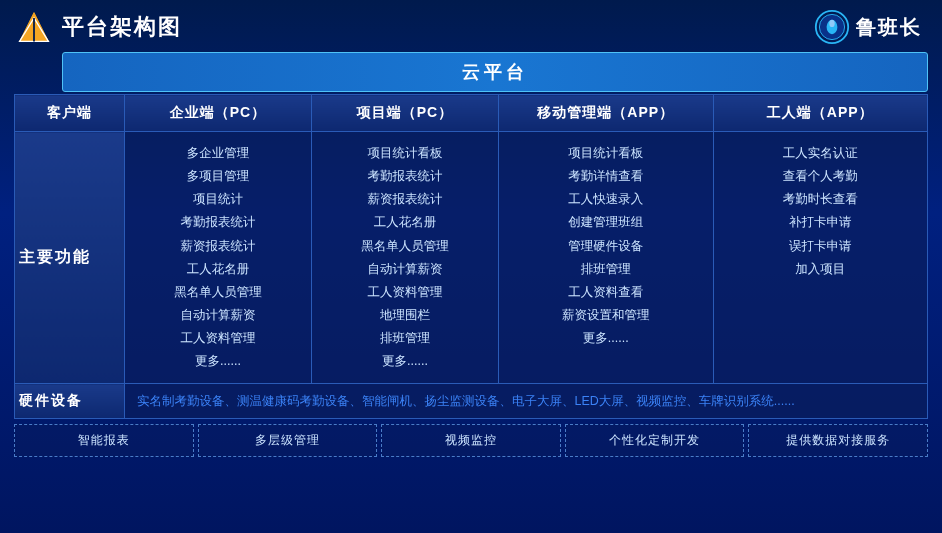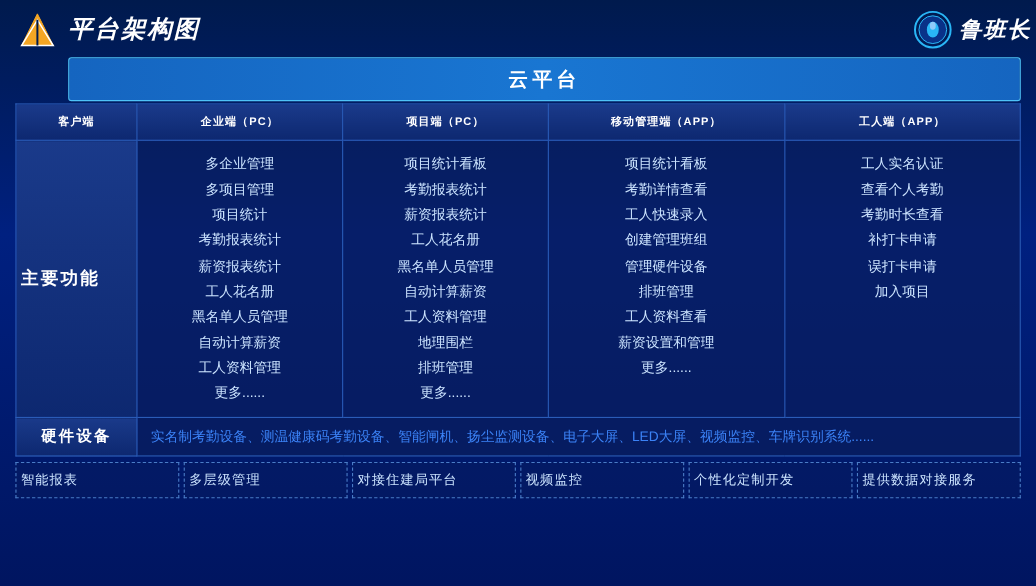--- a/index.html
+++ b/index.html
@@ -10,23 +10,22 @@
       font-family: 'Microsoft YaHei', 'SimHei', sans-serif;
       overflow: hidden;
       position: relative;
     }
 
     
     .header {
       display: flex;
       align-items: center;
       justify-content: space-between;
-      padding: 10px 4px 8px 16px;
+      padding: 10px 20px 8px 16px;
       height: 52px;
-      font-style: italic;
     }
     .header-left {
       display: flex;
       align-items: center;
       gap: 10px;
     }
     .logo-triangle {
       width: 36px;
       height: 36px;
     }
@@ -76,21 +75,21 @@
     .arch-table {
       width: 100%;
       border-collapse: collapse;
       border: 1px solid #2a5bb7;
     }
 
     
     .arch-table thead tr th {
       background: linear-gradient(180deg, #1a3a8a 0%, #0d2870 100%);
       color: #ffffff;
-      font-size: 10px;
+      font-size: 14px;
       font-weight: bold;
       text-align: center;
       padding: 9px 4px;
       border: 1px solid #2a5bb7;
       letter-spacing: 1px;
     }
     .th-client { width: 100px; }
     .th-enterprise { width: 170px; }
     .th-project { width: 170px; }
     .th-mobile { width: 195px; }
@@ -122,21 +121,21 @@
 
     
     .hardware-row td {
       border: 1px solid #2a5bb7;
     }
     .hardware-label {
       background: linear-gradient(180deg, #1a3a8a 0%, #0d2870 100%);
       color: #ffffff;
       font-size: 14px;
       font-weight: bold;
-      text-align: center;
+      text-align: left;
       vertical-align: middle;
       padding: 8px 4px;
       letter-spacing: 2px;
     }
     .hardware-content {
       background: rgba(10, 30, 90, 0.6);
       color: #3b82f6;
       font-size: 12.5px;
       padding: 8px 12px;
       vertical-align: middle;
@@ -146,20 +145,21 @@
     .services-row {
       display: flex;
       gap: 4px;
       margin-top: 5px;
     }
     .service-item {
       flex: 1;
       border: 1px dashed #4a7cc7;
       color: #cce4ff;
       font-size: 12px;
+      text-align: center;
       padding: 7px 4px;
       background: rgba(10, 30, 90, 0.3);
       letter-spacing: 1px;
     }
   </style>
 </head>
 <body>
 
 <div class="header">
   <div class="header-left">
@@ -226,19 +226,18 @@
       <tr class="hardware-row">
         <td class="hardware-label">硬件设备</td>
         <td class="hardware-content" colspan="4">实名制考勤设备、测温健康码考勤设备、智能闸机、扬尘监测设备、电子大屏、LED大屏、视频监控、车牌识别系统......</td>
       </tr>
     </tbody>
   </table>
 
   <div class="services-row">
     <div class="service-item">智能报表</div>
     <div class="service-item">多层级管理</div>
-    <div class="service-item">对接住建局平台</div>
     <div class="service-item">视频监控</div>
     <div class="service-item">个性化定制开发</div>
     <div class="service-item">提供数据对接服务</div>
   </div>
 
 </div>
 
 </body></html>

